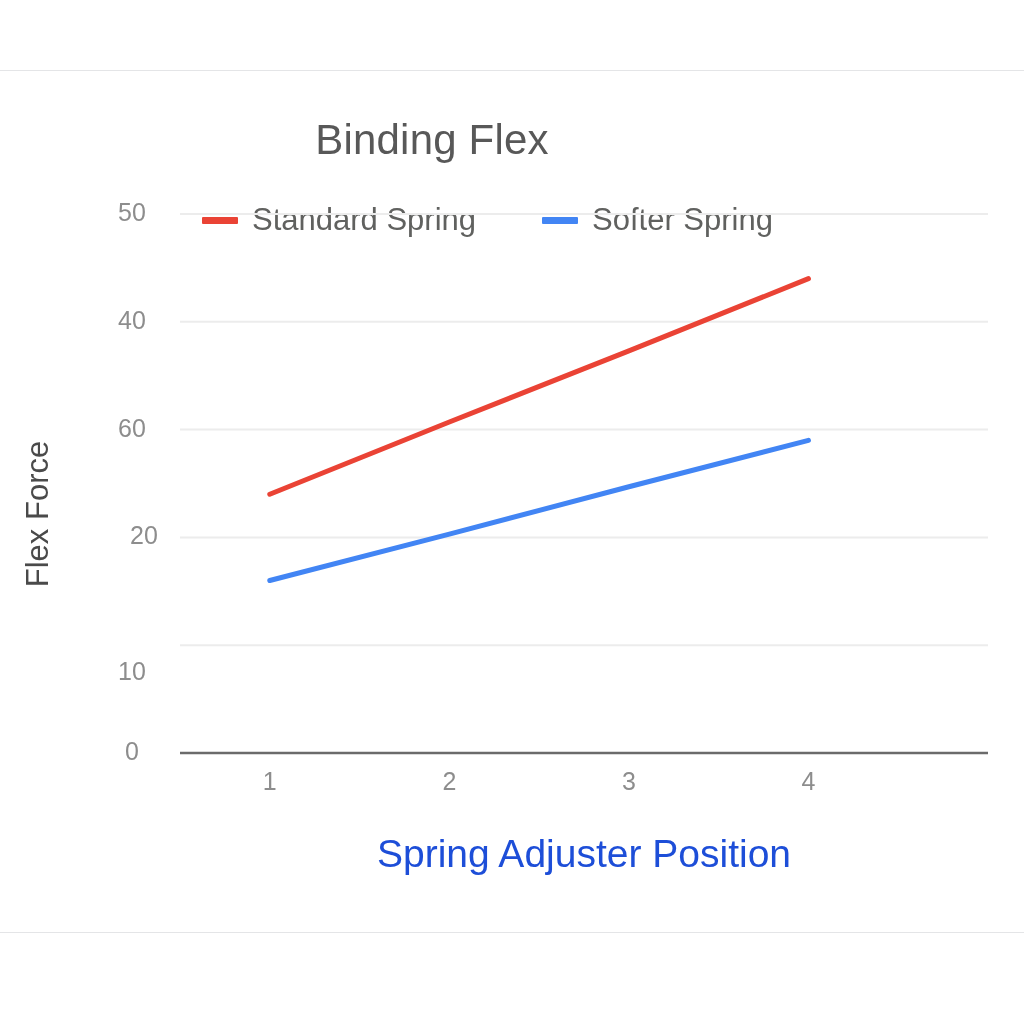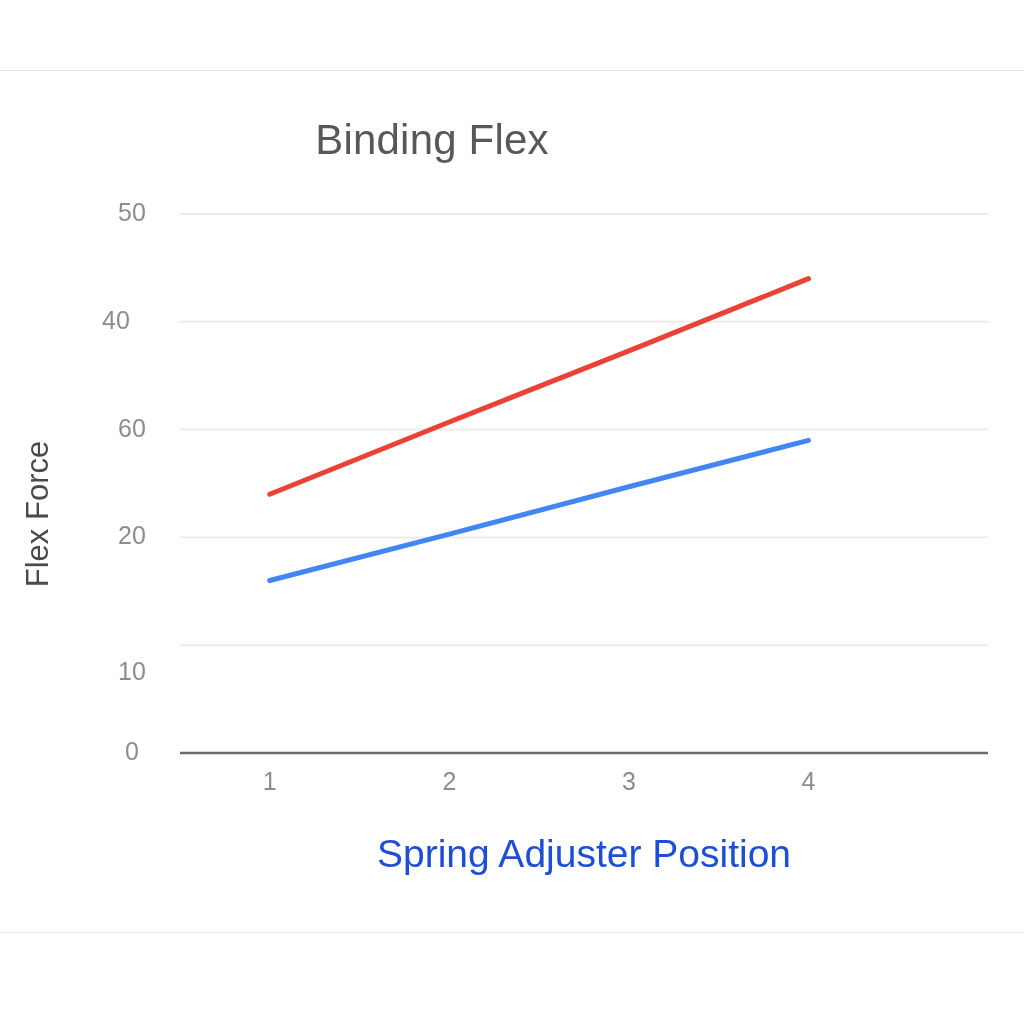--- a/index.html
+++ b/index.html
@@ -139,20 +139,30 @@
 
 <div id="page">
 
   <div class="rule top"></div>
   <div class="rule bottom"></div>
 
   <div id="chart-card">
 
     <div id="chart-title">Binding Flex</div>
 
+    <div id="legend">
+      <div class="legend-item">
+        <span class="legend-swatch" style="background:#ea4335"></span>
+        <span class="legend-label">Standard Spring</span>
+      </div>
+      <div class="legend-item">
+        <span class="legend-swatch" style="background:#4285f4"></span>
+        <span class="legend-label">Softer Spring</span>
+      </div>
+    </div>
 
     <div id="plot-wrap">
       <svg id="plot-svg" width="1024" height="861">
         <g id="gridlines">
             <line x1="180" x2="988" y1="143" y2="143" stroke="#ececec" stroke-width="2"></line>
             <line x1="180" x2="988" y1="250.79999999999995" y2="250.79999999999995" stroke="#ececec" stroke-width="2"></line>
             <line x1="180" x2="988" y1="358.6" y2="358.6" stroke="#ececec" stroke-width="2"></line>
             <line x1="180" x2="988" y1="466.4" y2="466.4" stroke="#ececec" stroke-width="2"></line>
             <line x1="180" x2="988" y1="574.2" y2="574.2" stroke="#ececec" stroke-width="2"></line>
           </g>
@@ -160,23 +170,23 @@
             <line x1="180" x2="988" y1="682" y2="682" stroke="#6b6b6b" stroke-width="2.5"></line>
           </g>
         <g id="series-group">
             <polyline points="269.77777777777777,423.28000000000003 449.3333333333333,351.05400000000003 628.8888888888889,279.906 808.4444444444443,207.68" fill="none" stroke="#ea4335" stroke-width="5" stroke-linecap="round" stroke-linejoin="round"></polyline>
             <polyline points="269.77777777777777,509.52 449.3333333333333,463.166 628.8888888888889,415.734 808.4444444444443,369.38" fill="none" stroke="#4285f4" stroke-width="5" stroke-linecap="round" stroke-linejoin="round"></polyline>
           </g>
       </svg>
 
       <div id="y-ticks">
           <div class="tick-label y" style="left: 102px; top: 127px;">50</div>
-          <div class="tick-label y" style="left: 86px; top: 234.8px;">40</div>
+          <div class="tick-label y" style="left: 102px; top: 234.8px;">40</div>
           <div class="tick-label y" style="left: 102px; top: 342.6px;">60</div>
-          <div class="tick-label y" style="left: 102px; top: 450.4px;">20</div>
+          <div class="tick-label y" style="left: 114px; top: 450.4px;">20</div>
           <div class="tick-label y" style="left: 102px; top: 586px;">10</div>
           <div class="tick-label y" style="left: 102px; top: 666px;">0</div>
         </div>
       <div id="x-ticks">
           <div class="tick-label x" style="left: 239.778px; top: 696px;">1</div>
           <div class="tick-label x" style="left: 419.333px; top: 696px;">2</div>
           <div class="tick-label x" style="left: 598.889px; top: 696px;">3</div>
           <div class="tick-label x" style="left: 778.444px; top: 696px;">4</div>
         </div>
 

